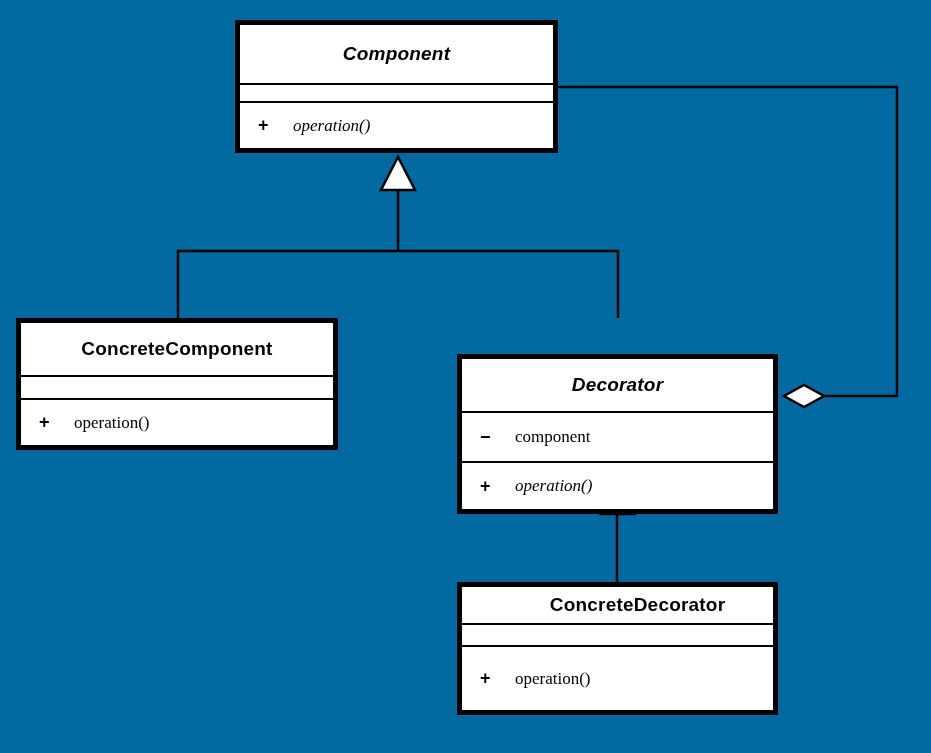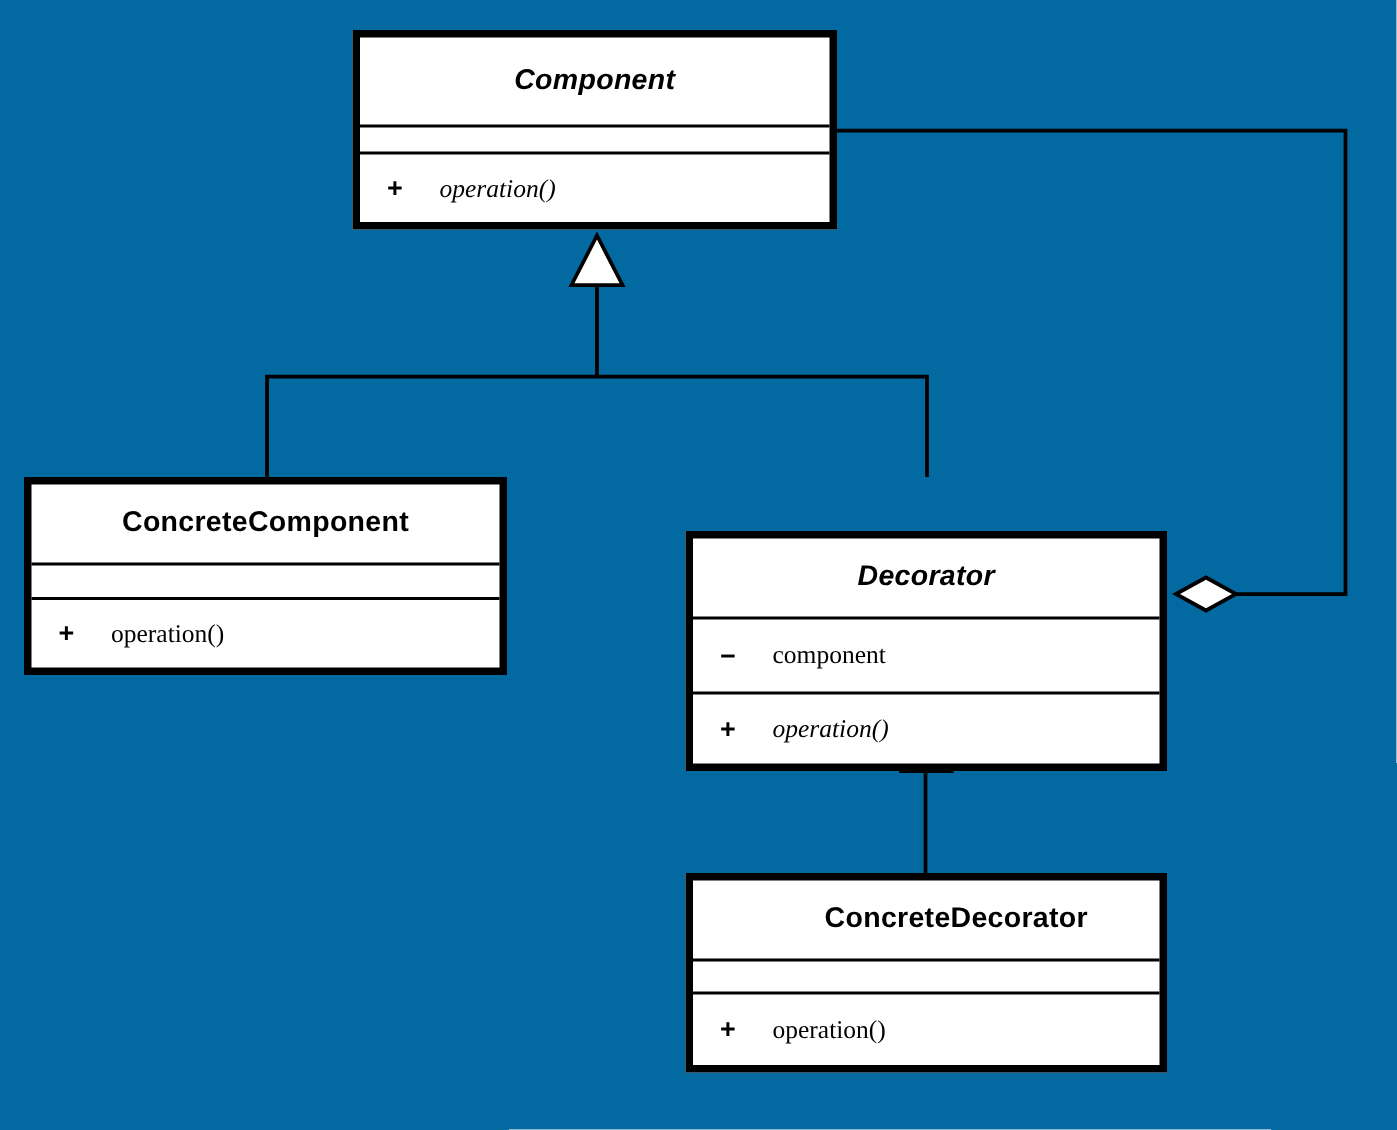--- a/index.html
+++ b/index.html
@@ -117,21 +117,21 @@
     </div>
     <div class="sec sec-ops">
       <div class="member">
         <span class="sign">+</span>
         <span class="mname italic">operation()</span>
       </div>
     </div>
   </div>
 
   <div class="uml-class" style="left:457px; top:582px; width:321px; height:133px;">
-    <div class="sec-title" style="height:52px;margin-left:40px;">ConcreteDecorator</div>
+    <div class="sec-title" style="height:36px;margin-left:40px;">ConcreteDecorator</div>
     <div class="sec" style="height:22px;"></div>
     <div class="sec sec-ops">
       <div class="member">
         <span class="sign">+</span>
         <span class="mname">operation()</span>
       </div>
     </div>
   </div>
 
 </div>

